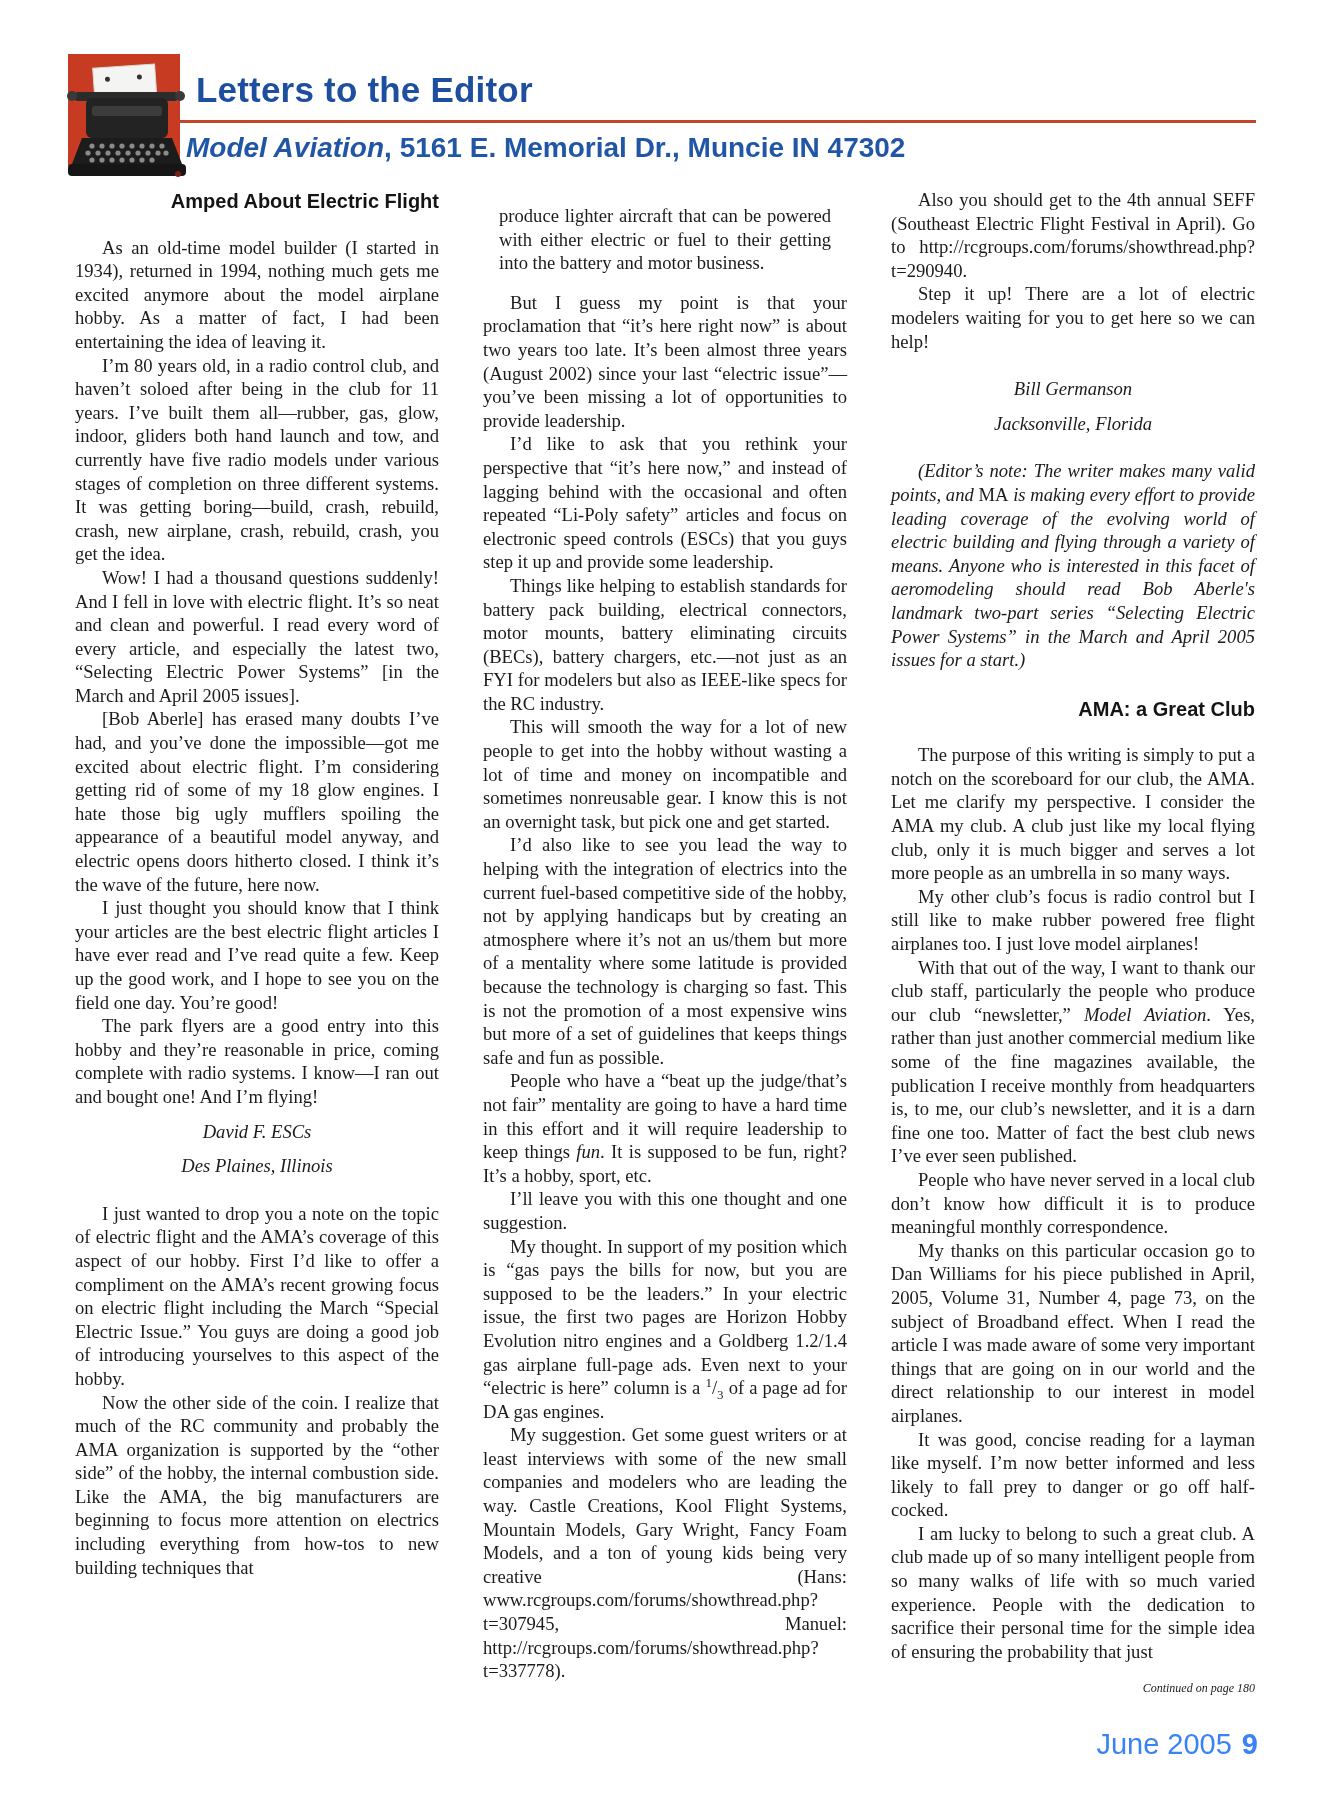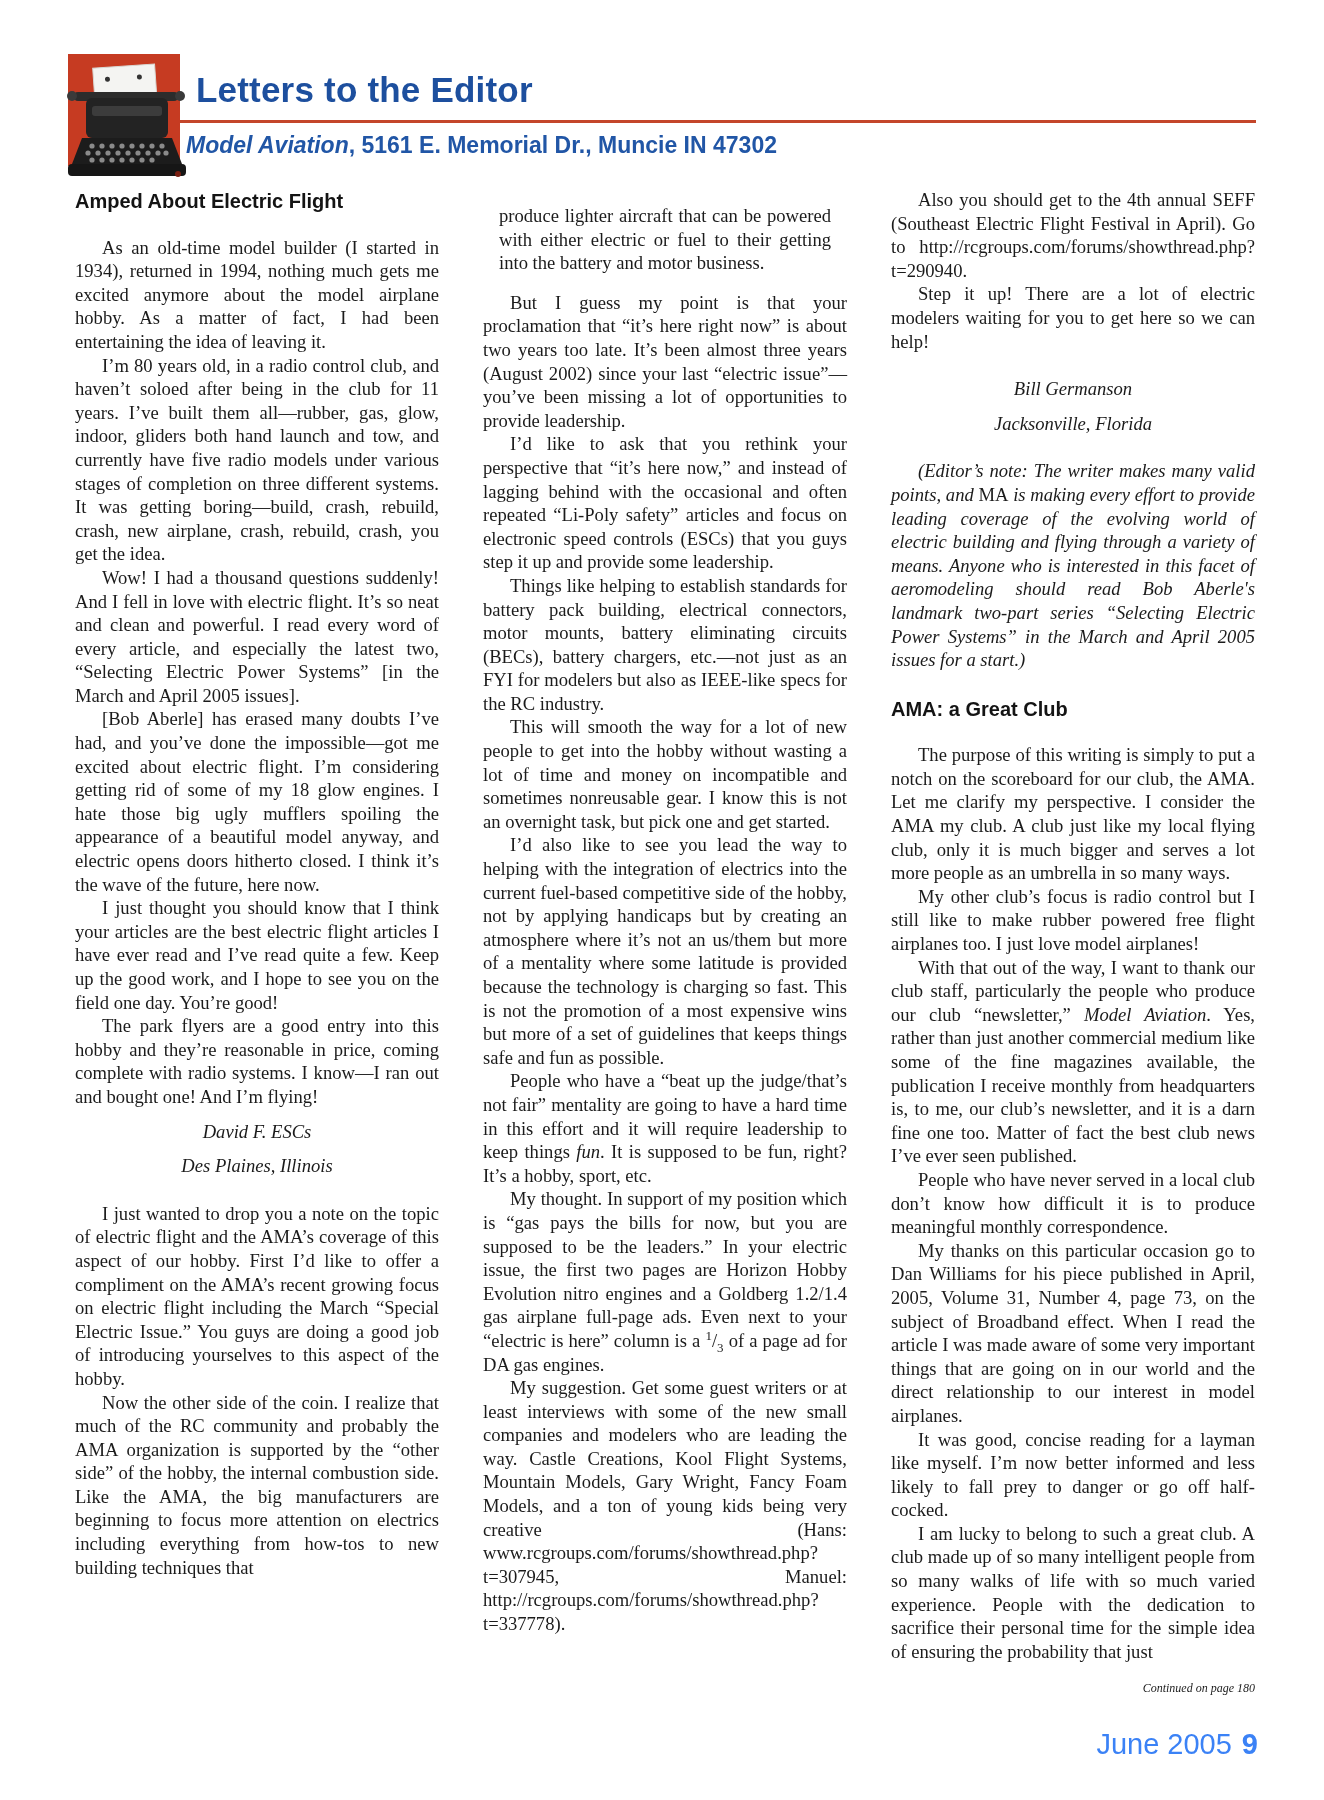--- a/index.html
+++ b/index.html
@@ -16,34 +16,34 @@
   .tw-box svg{position:absolute;left:-12px;top:2px;width:138px;height:128px;overflow:visible;}
   .header-title{
     position:absolute;left:128px;top:26px;
     font-family:"Liberation Sans", sans-serif;font-weight:bold;
     font-size:35px;letter-spacing:.2px;color:#1d4f9e;
   }
   .header-rule{position:absolute;left:112px;top:76px;right:2px;height:3px;background:#c4462a;}
   .header-sub{
     position:absolute;left:118px;top:88px;
     font-family:"Liberation Sans", sans-serif;font-weight:bold;
-    font-size:23px;color:#2156a6;
+    font-size:28px;color:#2156a6;
   }
   .header-sub .mag{font-style:italic;}
 
   
   .columns{
     position:absolute;left:75px;right:69px;top:188px;
     display:flex;gap:44px;
   }
   .column{flex:1 1 0;font-size:18.6px;line-height:23.6px;text-align:justify;}
   .column>div{overflow-wrap:break-word;word-break:break-word;}
   .heading{
     font-family:"Liberation Sans", sans-serif;font-weight:bold;
-    font-size:20px;text-align:left;text-indent:0;margin:26px 0 22px;color:#141414;
+    font-size:20px;text-align:right;text-indent:0;margin:26px 0 22px;color:#141414;
   }
   .column>.heading:first-child{margin-top:2px;}
   .p{text-indent:27px;margin:0;}
   .pc{text-indent:0;margin:16px;}
   .sig{text-align:center;font-style:italic;text-indent:0;margin:11px;}
   .note{font-style:italic;text-indent:27px;margin:0;}
   .cont{text-align:right;font-style:italic;font-size:12px;margin-top:14px;}
   .gap{margin-top:24px;}
   .it{font-style:italic;}
   .roman{font-style:normal;}
@@ -131,20 +131,21 @@
         <div class="p"><span>Now the other side of the coin. I realize that much of the RC community and probably the AMA organization is supported by the “other side” of the hobby, the internal combustion side. Like the AMA, the big manufacturers are beginning to focus more attention on electrics including everything from how-tos to new building techniques that</span></div>
       </div>
       <div class="column">
         <div class="pc"><span>produce lighter aircraft that can be powered with either electric or fuel to their getting into the battery and motor business.</span></div>
         <div class="p"><span>But I guess my point is that your proclamation that “it’s here right now” is about two years too late. It’s been almost three years (August 2002) since your last “electric issue”—you’ve been missing a lot of opportunities to provide leadership.</span></div>
         <div class="p"><span>I’d like to ask that you rethink your perspective that “it’s here now,” and instead of lagging behind with the occasional and often repeated “Li-Poly safety” articles and focus on electronic speed controls (ESCs) that you guys step it up and provide some leadership.</span></div>
         <div class="p"><span>Things like helping to establish standards for battery pack building, electrical connectors, motor mounts, battery eliminating circuits (BECs), battery chargers, etc.—not just as an FYI for modelers but also as IEEE-like specs for the RC industry.</span></div>
         <div class="p"><span>This will smooth the way for a lot of new people to get into the hobby without wasting a lot of time and money on incompatible and sometimes nonreusable gear. I know this is not an overnight task, but pick one and get started.</span></div>
         <div class="p"><span>I’d also like to see you lead the way to helping with the integration of electrics into the current fuel-based competitive side of the hobby, not by applying handicaps but by creating an atmosphere where it’s not an us/them but more of a mentality where some latitude is provided because the technology is charging so fast. This is not the promotion of a most expensive wins but more of a set of guidelines that keeps things safe and fun as possible.</span></div>
         <div class="p"><span>People who have a “beat up the judge/that’s not fair” mentality are going to have a hard time in this effort and it will require leadership to keep things </span><span class="it">fun</span><span>. It is supposed to be fun, right? It’s a hobby, sport, etc.</span></div>
+        <div class="p"><span>I’ll leave you with this one thought and one suggestion.</span></div>
         <div class="p"><span>My thought. In support of my position which is “gas pays the bills for now, but you are supposed to be the leaders.” In your electric issue, the first two pages are Horizon Hobby Evolution nitro engines and a Goldberg 1.2/1.4 gas airplane full-page ads. Even next to your “electric is here” column is a </span><span class="sup">1</span><span>/</span><span class="sub">3</span><span> of a page ad for DA gas engines.</span></div>
         <div class="p"><span>My suggestion. Get some guest writers or at least interviews with some of the new small companies and modelers who are leading the way. Castle Creations, Kool Flight Systems, Mountain Models, Gary Wright, Fancy Foam Models, and a ton of young kids being very creative (Hans: www.rcgroups.com/forums/showthread.php?t=307945, Manuel: http://rcgroups.com/forums/showthread.php?t=337778).</span></div>
       </div>
       <div class="column">
         <div class="p"><span>Also you should get to the 4th annual SEFF (Southeast Electric Flight Festival in April). Go to http://rcgroups.com/forums/showthread.php?t=290940.</span></div>
         <div class="p"><span>Step it up! There are a lot of electric modelers waiting for you to get here so we can help!</span></div>
         <div class="sig gap"><span>Bill Germanson</span></div>
         <div class="sig"><span>Jacksonville, Florida</span></div>
         <div class="note gap"><span>(Editor’s note: The writer makes many valid points, and </span><span class="roman">MA</span><span> is making every effort to provide leading coverage of the evolving world of electric building and flying through a variety of means. Anyone who is interested in this facet of aeromodeling should read Bob Aberle's landmark two-part series “Selecting Electric Power Systems” in the March and April 2005 issues for a start.)</span></div>
         <div class="heading"><span>AMA: a Great Club</span></div>

